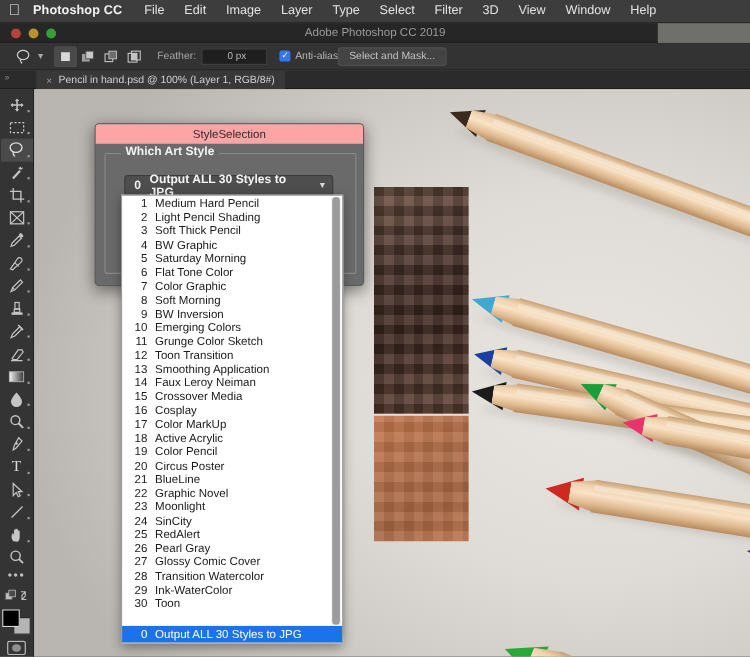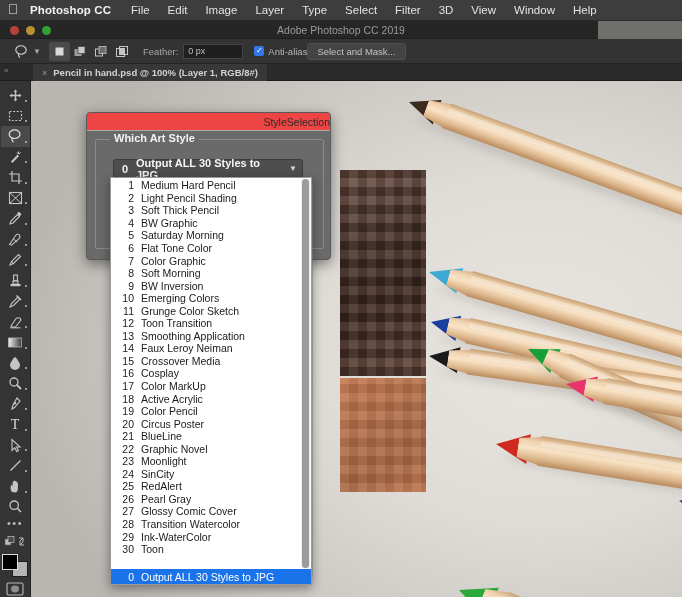--- a/index.html
+++ b/index.html
@@ -50,20 +50,21 @@
   .ob-tool svg{ display:block; }
   .ob-caret{ color:#a8a8a8; font-size:8px; margin-left:1px; margin-right:8px; }
   .ob-sel{ width:21px; height:19px; display:flex; align-items:center; justify-content:center;
       border-radius:2px; }
   .ob-sel.active{ background:#4a4a4a; }
   .ob-label{ color:#a6a6a6; font-size:9.5px; margin-left:10px; }
   .ob-input{
     width:60px; height:15px; background:#1f1f1f; border:1px solid #444;
     color:#bdbdbd; font-size:9px; line-height:13px; padding-left:4px; margin-left:5px;
     font-family:"Liberation Sans", sans-serif;
+    text-align:center;
   }
   .ob-check{ display:flex; align-items:center; margin-left:11px; gap:4px; }
   .ob-check .box{
     width:10px; height:10px; background:#3478e8; border-radius:2px;
     color:#fff; font-size:8px; line-height:10px; text-align:center;
   }
   .ob-check span.t{ color:#b5b5b5; font-size:9.5px; }
   .ob-btn{
     height:17px; background:#434343; border:1px solid #4f4f4f;
     border-radius:3px; color:#c2c2c2; font-size:9.5px; padding:0 9px;
@@ -76,21 +77,21 @@
     background:#2b2b2b; border-bottom:1px solid #1c1c1c;
   }
   #tabbar .collapse{
     position:absolute; left:4px; top:2px; color:#8a8a8a; font-size:8px;
   }
   #tabbar .tab{
     position:absolute; left:33px; top:0; height:17px; background:#383838;
     display:flex; align-items:center; padding:0 9px; gap:6px;
   }
   #tabbar .tab .x{ color:#9e9e9e; font-size:9px; }
-  #tabbar .tab .tt{ color:#d2d2d2; font-size:9.5px; font-weight:bold; white-space:nowrap; }
+  #tabbar .tab .tt{ color:#d2d2d2; font-size:9.5px; font-weight:normal; white-space:nowrap; }
 
   
   #toolbar{
     position:absolute; left:0; top:81px; width:31px; height:516px;
     background:#343434; border-right:1px solid #222;
     display:flex; flex-direction:column; align-items:center; padding-top:4px;
   }
   .tool{
     width:29px; height:24px; display:flex; align-items:center; justify-content:center;
     position:relative;
@@ -142,23 +143,23 @@
   
   .pix{ position:absolute; }
 
   
   #dialog{
     position:absolute; left:86px; top:112px; width:245px; height:148px;
     background:#6a6a6a; border:1px solid #5a5a5a; border-radius:4px;
     box-shadow:0 4px 14px rgba(0,0,0,.45);
   }
   #dialog .dlg-title{
-    height:18px; background:#ef4444; border-radius:3px 3px 0 0;
+    height:18px; background:#fca5a5; border-radius:3px 3px 0 0;
     border-bottom:1px solid #a9a9a9;
-    text-align:right; line-height:18px; font-size:10.5px; color:#2c2c2c;
+    text-align:center; line-height:18px; font-size:10.5px; color:#2c2c2c;
   }
   #dialog .dlg-body{ position:relative; padding:22px; }
   .groupbox{
     position:absolute; left:8px; top:8px; width:229px; height:110px;
     border:1px solid #8a8a8a; border-radius:2px;
   }
   .group-legend{
     position:absolute; left:14px; top:-8px; background:#6a6a6a;
     padding:0 4px; font-size:11px; font-weight:bold; color:#f2f2f2;
   }

